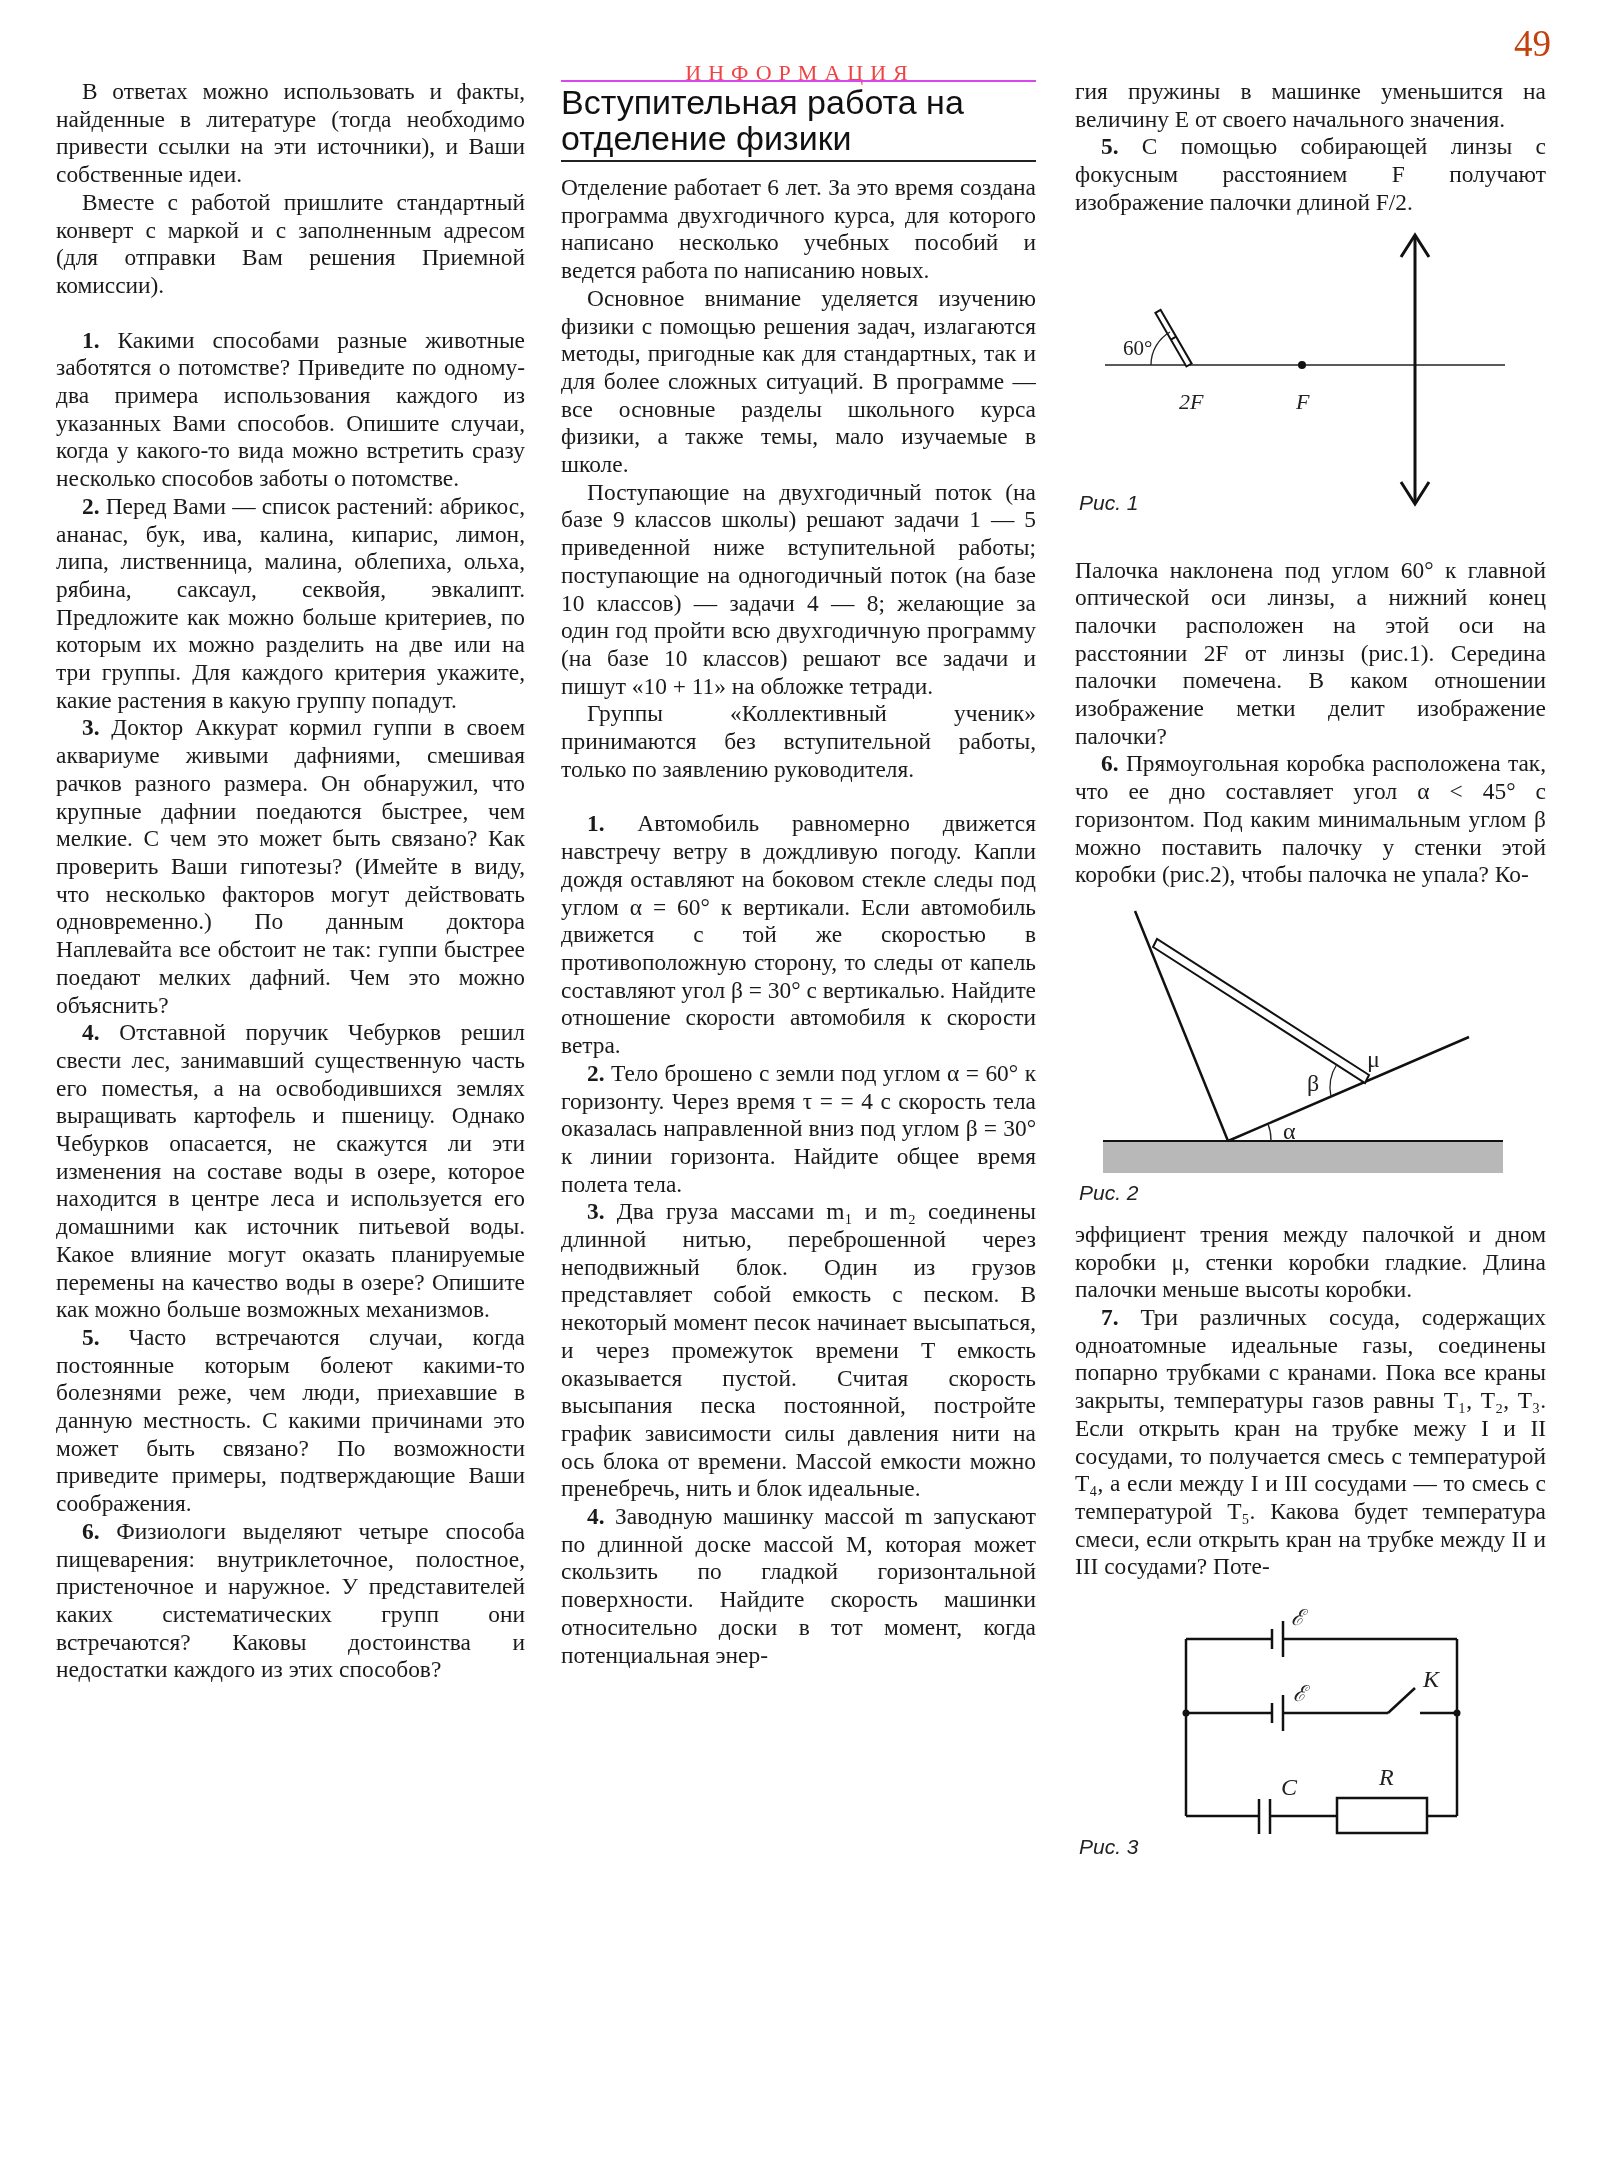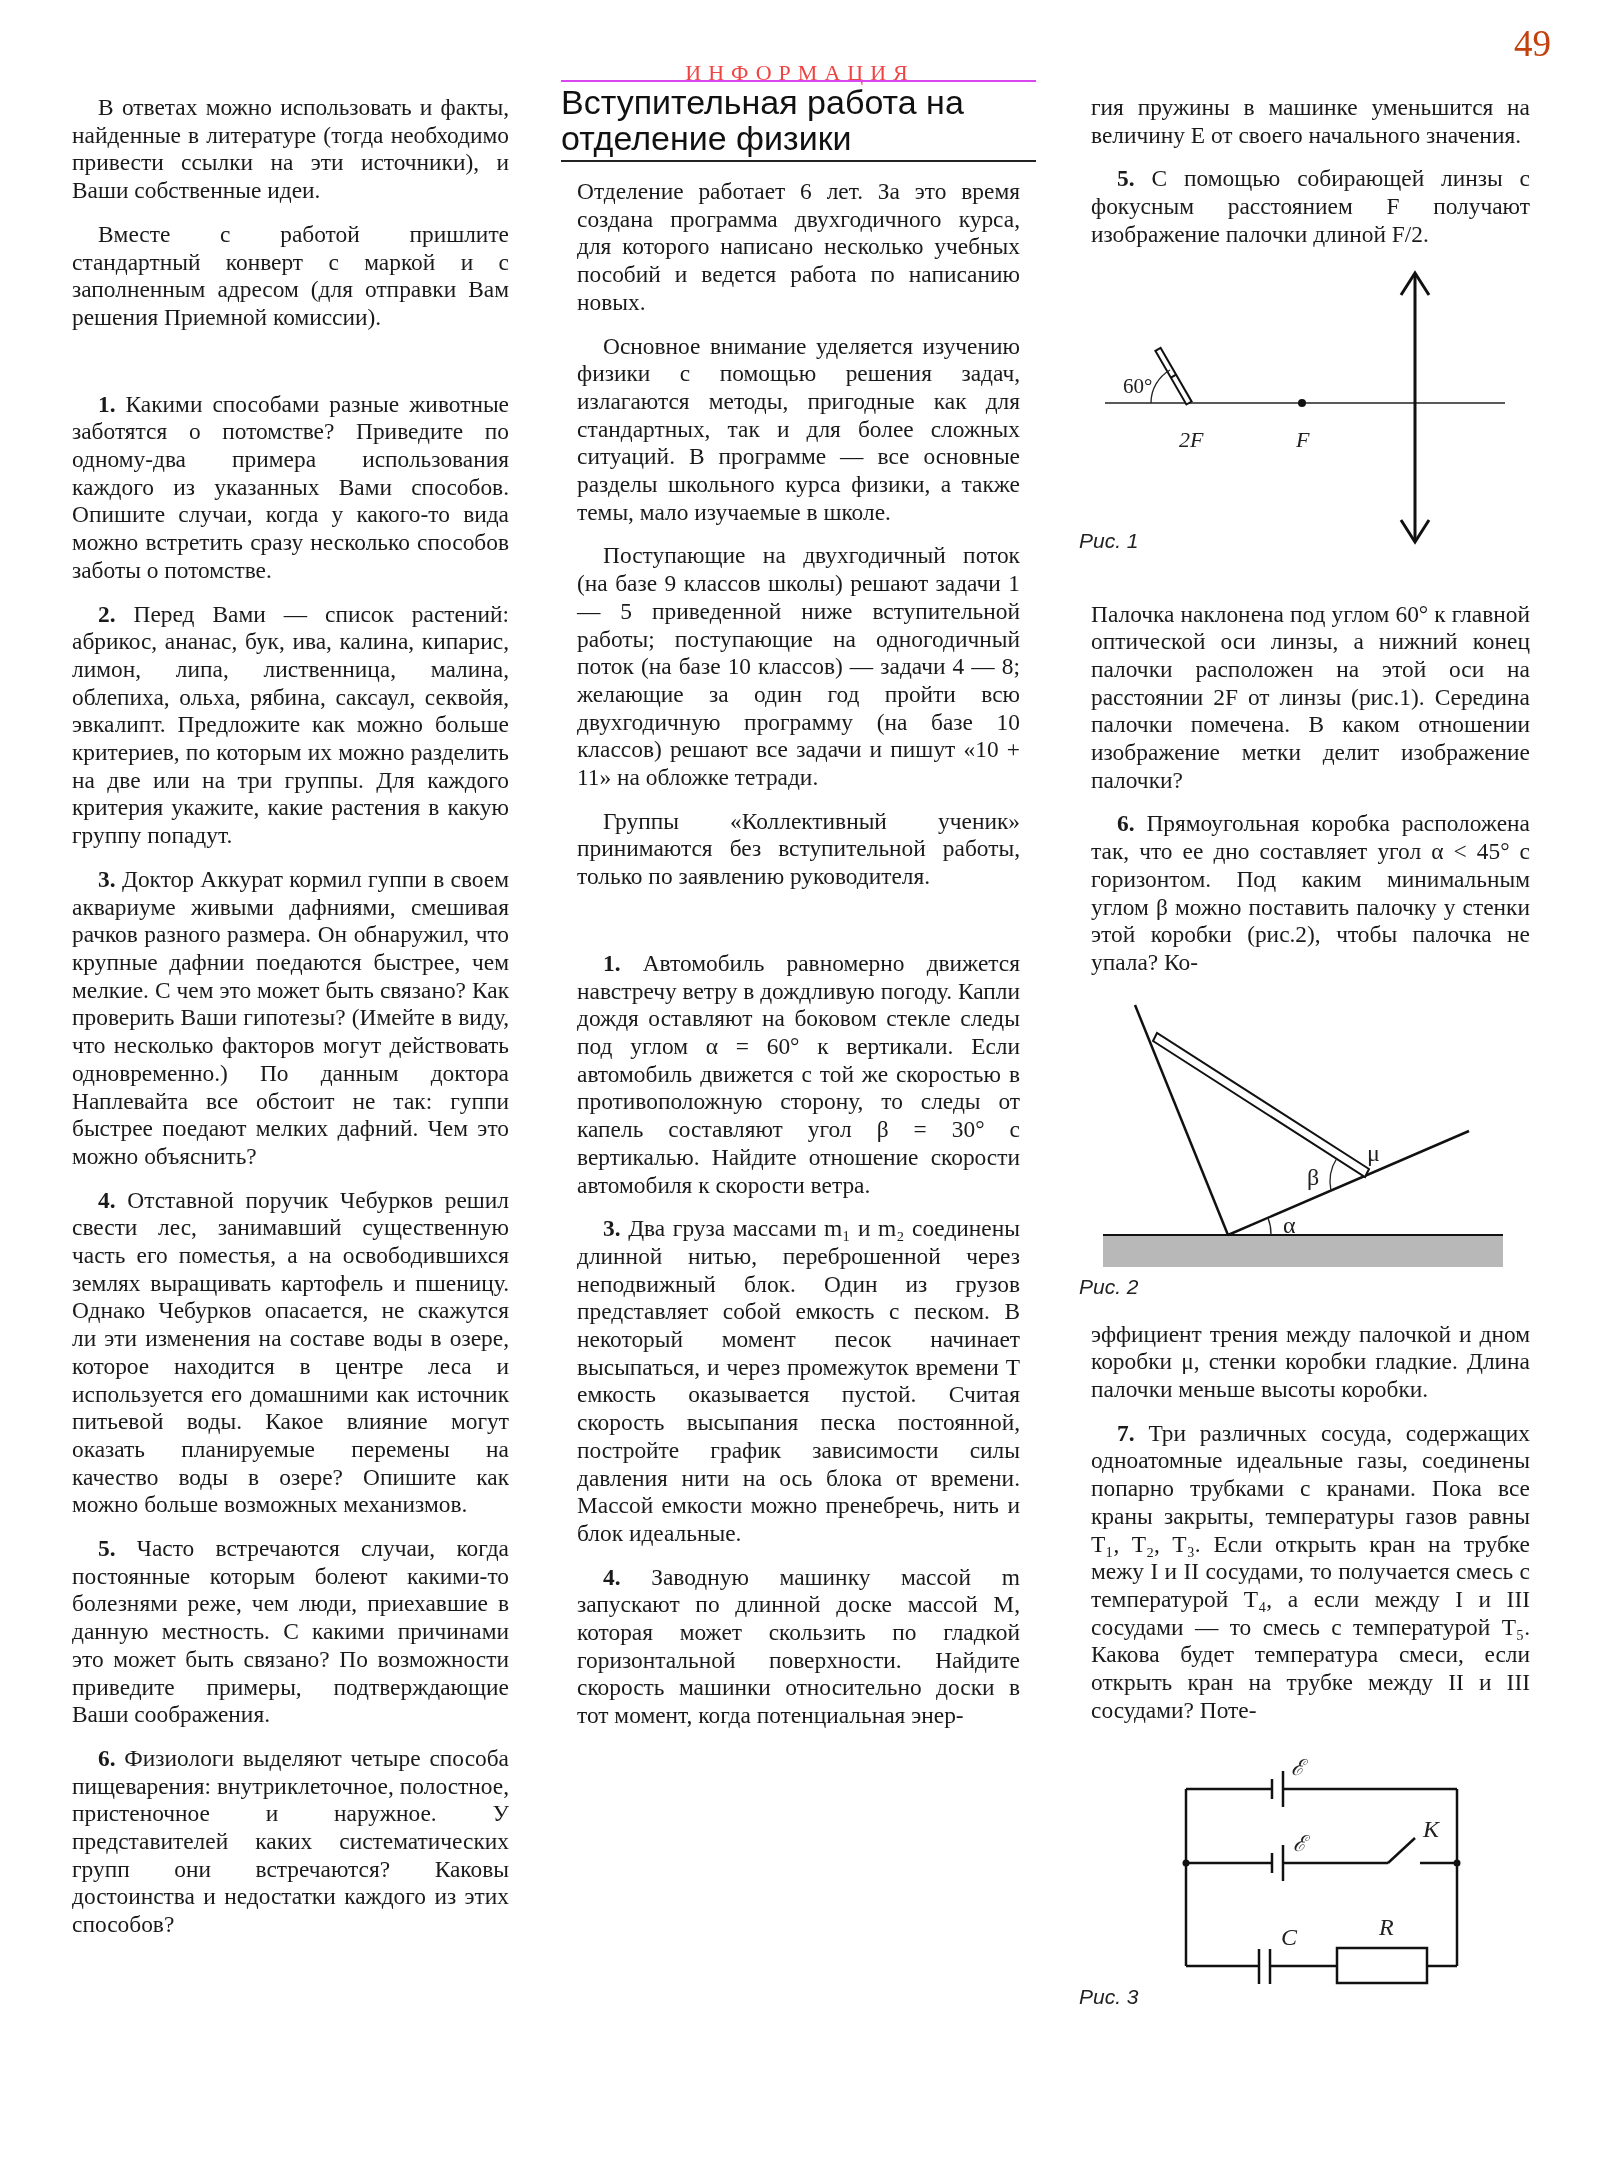--- a/index.html
+++ b/index.html
@@ -22,21 +22,21 @@
     font-family: "Liberation Serif", serif; font-size: 37px; color: #c2410c;
   }
   .col {
     position: absolute; top: 78px;
     font-family: "Liberation Serif", serif;
     font-size: 23.4px; line-height: 27.7px; text-align: justify;
   }
   .col-left { left: 56px; width: 469px; }
   .col-mid { left: 561px; width: 475px; }
   .col-right { left: 1075px; width: 471px; }
-  .col p { margin: 16px; text-indent: 26px; hyphens: manual; }
+  .col p { margin: 0; text-indent: 26px; hyphens: manual; }
   .col p.noindent { text-indent: 0; }
   .col .gap { height: 27px; }
   .num { font-weight: bold; }
   .section-head {
     border-top: 2px solid #d946ef; border-bottom: 2px solid #222;
     margin: 2px 0 12px 0; padding: 2px 0 4px 0;
   }
   .section-title {
     font-family: "Liberation Sans", sans-serif; font-size: 34px; line-height: 36px;
     font-weight: normal; margin: 0; text-align: left; color: #111;
@@ -75,20 +75,21 @@
       <span>Вступительная работа на</span><br>
       <span>отделение физики</span>
     </h2>
   </div>
   <p class="noindent">Отделение работает 6 лет. За это время создана программа двухгодичного курса, для которого написано несколько учебных пособий и ведется работа по написанию новых.</p>
   <p>Основное внимание уделяется изучению физики с помощью решения задач, излагаются методы, пригодные как для стандартных, так и для более сложных ситуаций. В программе — все основные разделы школьного курса физики, а также темы, мало изучаемые в школе.</p>
   <p>Поступающие на двухгодичный поток (на базе 9 классов школы) решают задачи 1 — 5 приведенной ниже вступительной работы; поступающие на одногодичный поток (на базе 10 классов) — задачи 4 — 8; желающие за один год пройти всю двухгодичную программу (на базе 10 классов) решают все задачи и пишут «10 + 11» на обложке тетради.</p>
   <p>Группы «Коллективный ученик» принимаются без вступительной работы, только по заявлению руководителя.</p>
   <div class="gap"></div>
   <p><span class="num">1.</span><span> Автомобиль равномерно движется навстречу ветру в дождливую погоду. Капли дождя оставляют на боковом стекле следы под углом α = 60° к вертикали. Если автомобиль движется с той же скоростью в противоположную сторону, то следы от капель составляют угол β = 30° с вертикалью. Найдите отношение скорости автомобиля к скорости ветра.</span></p>
+  <p><span class="num">2.</span><span> Тело брошено с земли под углом α = 60° к горизонту. Через время τ = = 4 с скорость тела оказалась направленной вниз под углом β = 30° к линии горизонта. Найдите общее время полета тела.</span></p>
   <p><span class="num">3.</span><span> Два груза массами m₁ и m₂ соединены длинной нитью, переброшенной через неподвижный блок. Один из грузов представляет собой емкость с песком. В некоторый момент песок начинает высыпаться, и через промежуток времени T емкость оказывается пустой. Считая скорость высыпания песка постоянной, постройте график зависимости силы давления нити на ось блока от времени. Массой емкости можно пренебречь, нить и блок идеальные.</span></p>
   <p><span class="num">4.</span><span> Заводную машинку массой m запускают по длинной доске массой M, которая может скользить по гладкой горизонтальной поверхности. Найдите скорость машинки относительно доски в тот момент, когда потенциальная энер-</span></p>
 </div>
 
 <div class="col col-right">
   <p class="noindent">гия пружины в машинке уменьшится на величину E от своего начального значения.</p>
   <p><span class="num">5.</span><span> С помощью собирающей линзы с фокусным расстоянием F получают изображение палочки длиной F/2.</span></p>
 
   <div class="figure" style="height:320px;">
     <svg width="471" height="290" viewBox="0 0 471 290">

